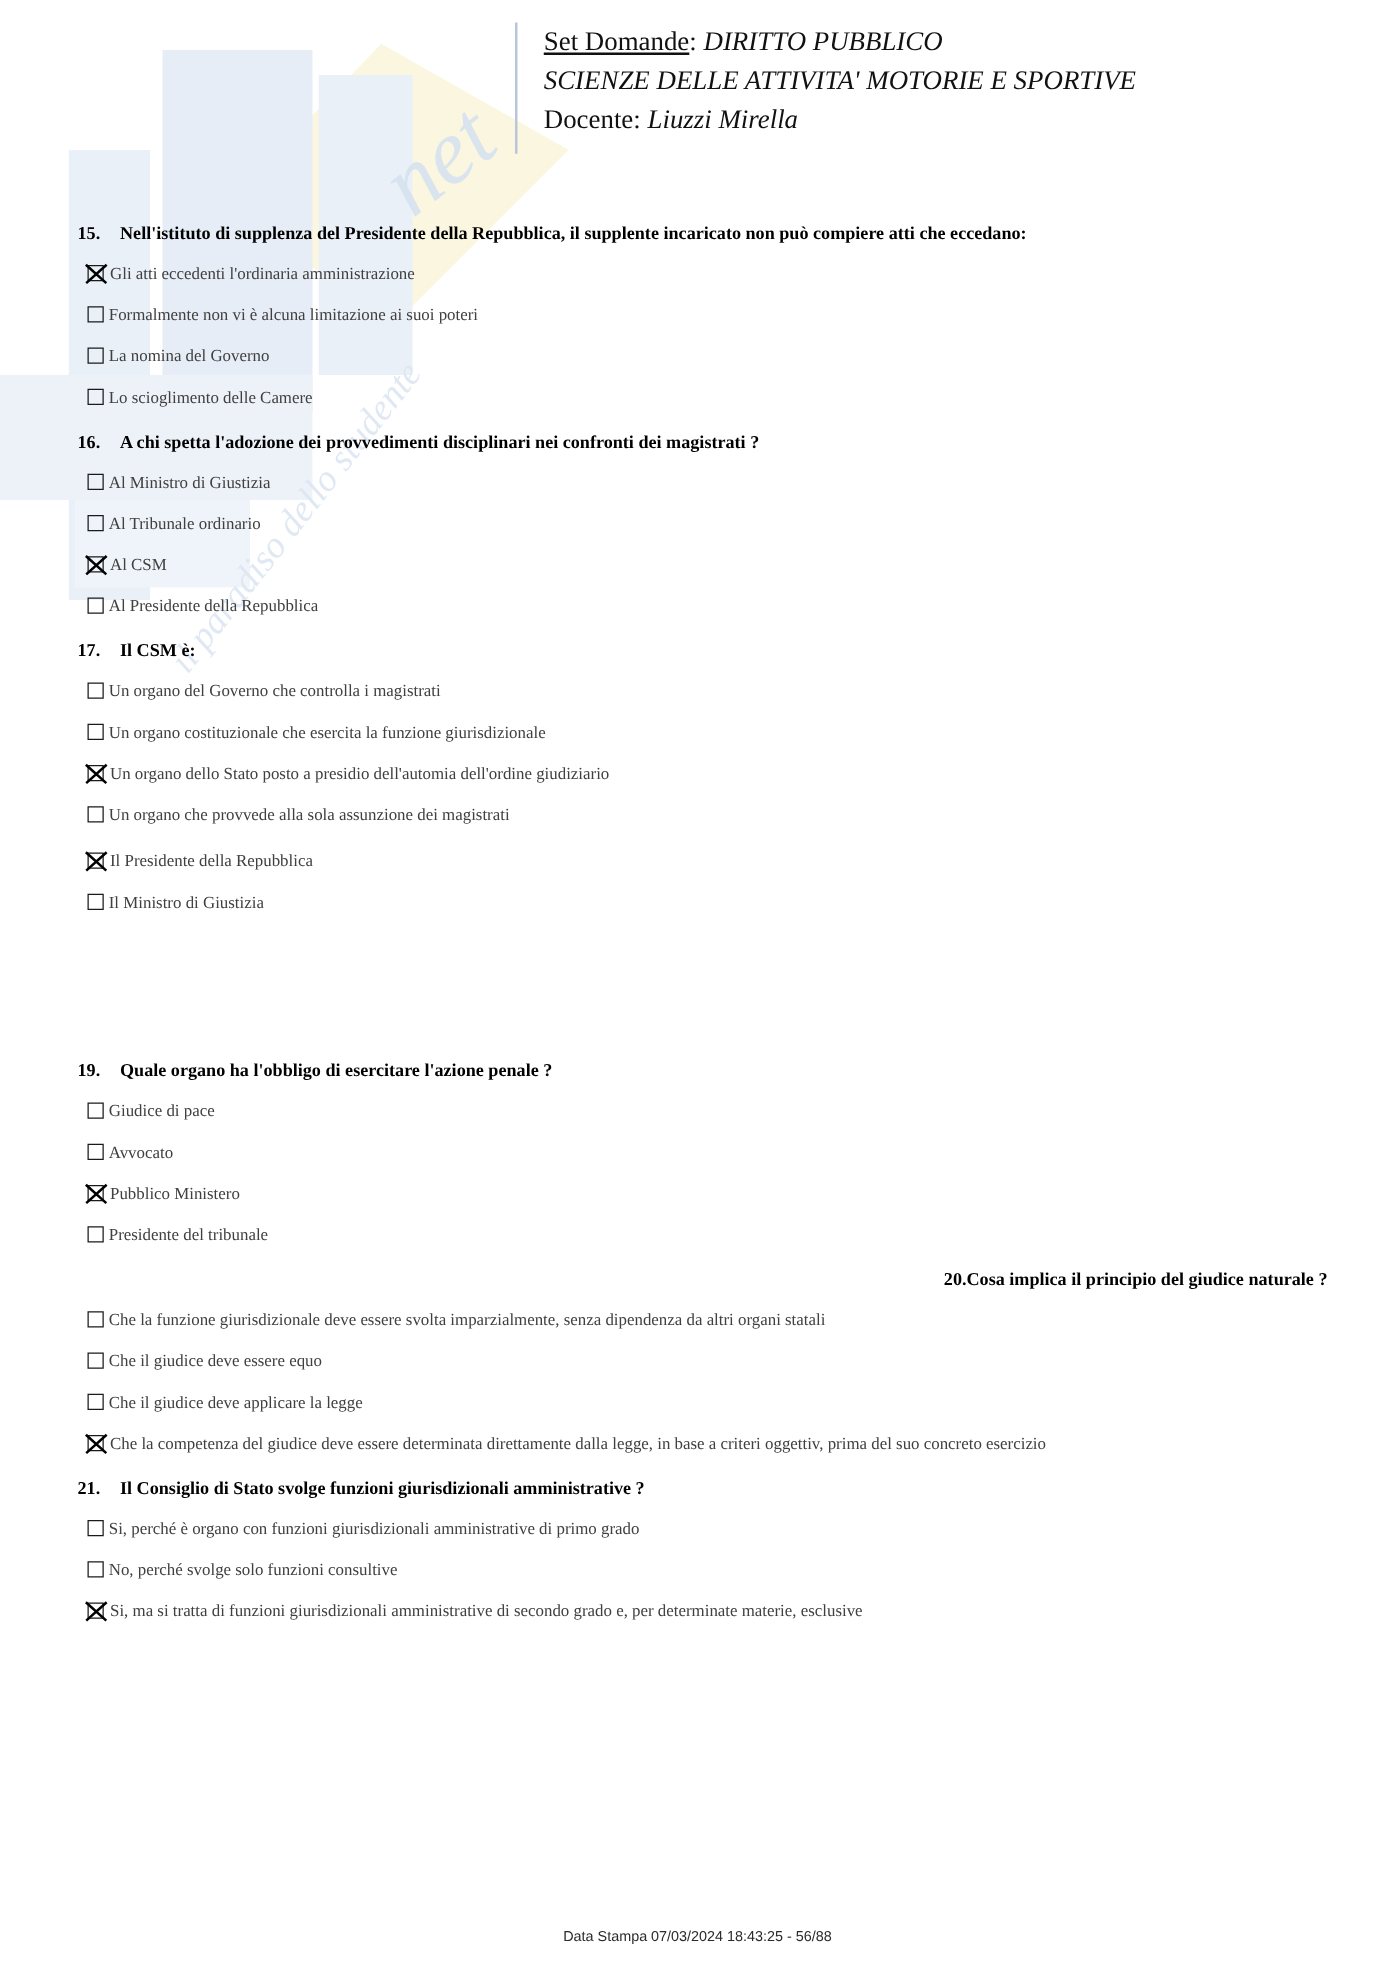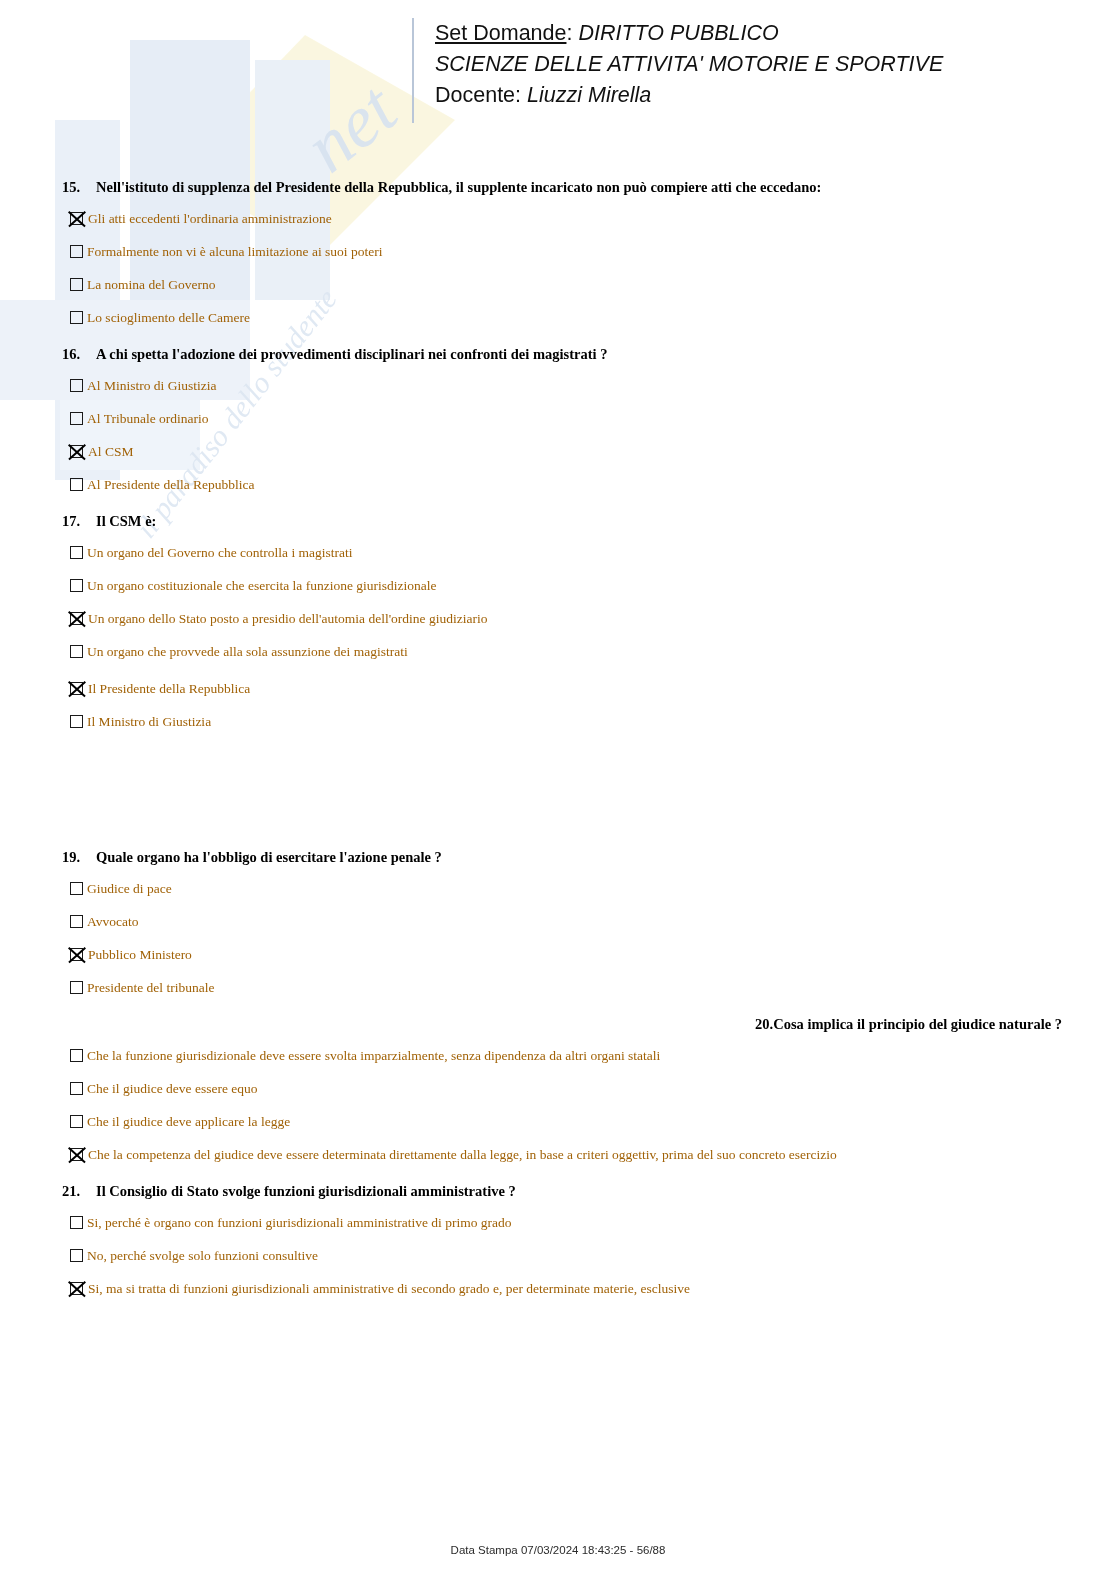--- a/index.html
+++ b/index.html
@@ -41,21 +41,21 @@
     left: 0px;
     top: 0px;
     width: 2px;
     height: 105px;
     background: #b9c6d8;
   }
   .header-lines {
     margin-left: 23px;
   }
   .hline {
-    font-family: Liberation Sans, sans-serif;
+    font-family: Liberation Serif, serif;
     font-size: 21.5px;
     line-height: 31px;
     white-space: nowrap;
     color: #111111;
   }
   .hlabel { text-decoration: underline; }
   .hital { font-style: italic; }
 
   
   .sheet {
@@ -109,21 +109,21 @@
     height: 1.6px;
     background: #000000;
   }
   .cbox.checked::before { transform: translate(-50%,-50%) rotate(42deg); }
   .cbox.checked::after  { transform: translate(-50%,-50%) rotate(-42deg); }
   .a-text {
     font-size: 13.5px;
     line-height: 17px;
     margin-left: 4px;
     white-space: nowrap;
-    color: #a16207;
+    color: #404040;
   }
   .answer.checked .a-text { margin-left: 5px; }
 
   
   .footer {
     position: absolute;
     left: 0;
     top: 1540px;
     width: 1116px;
     text-align: center;

